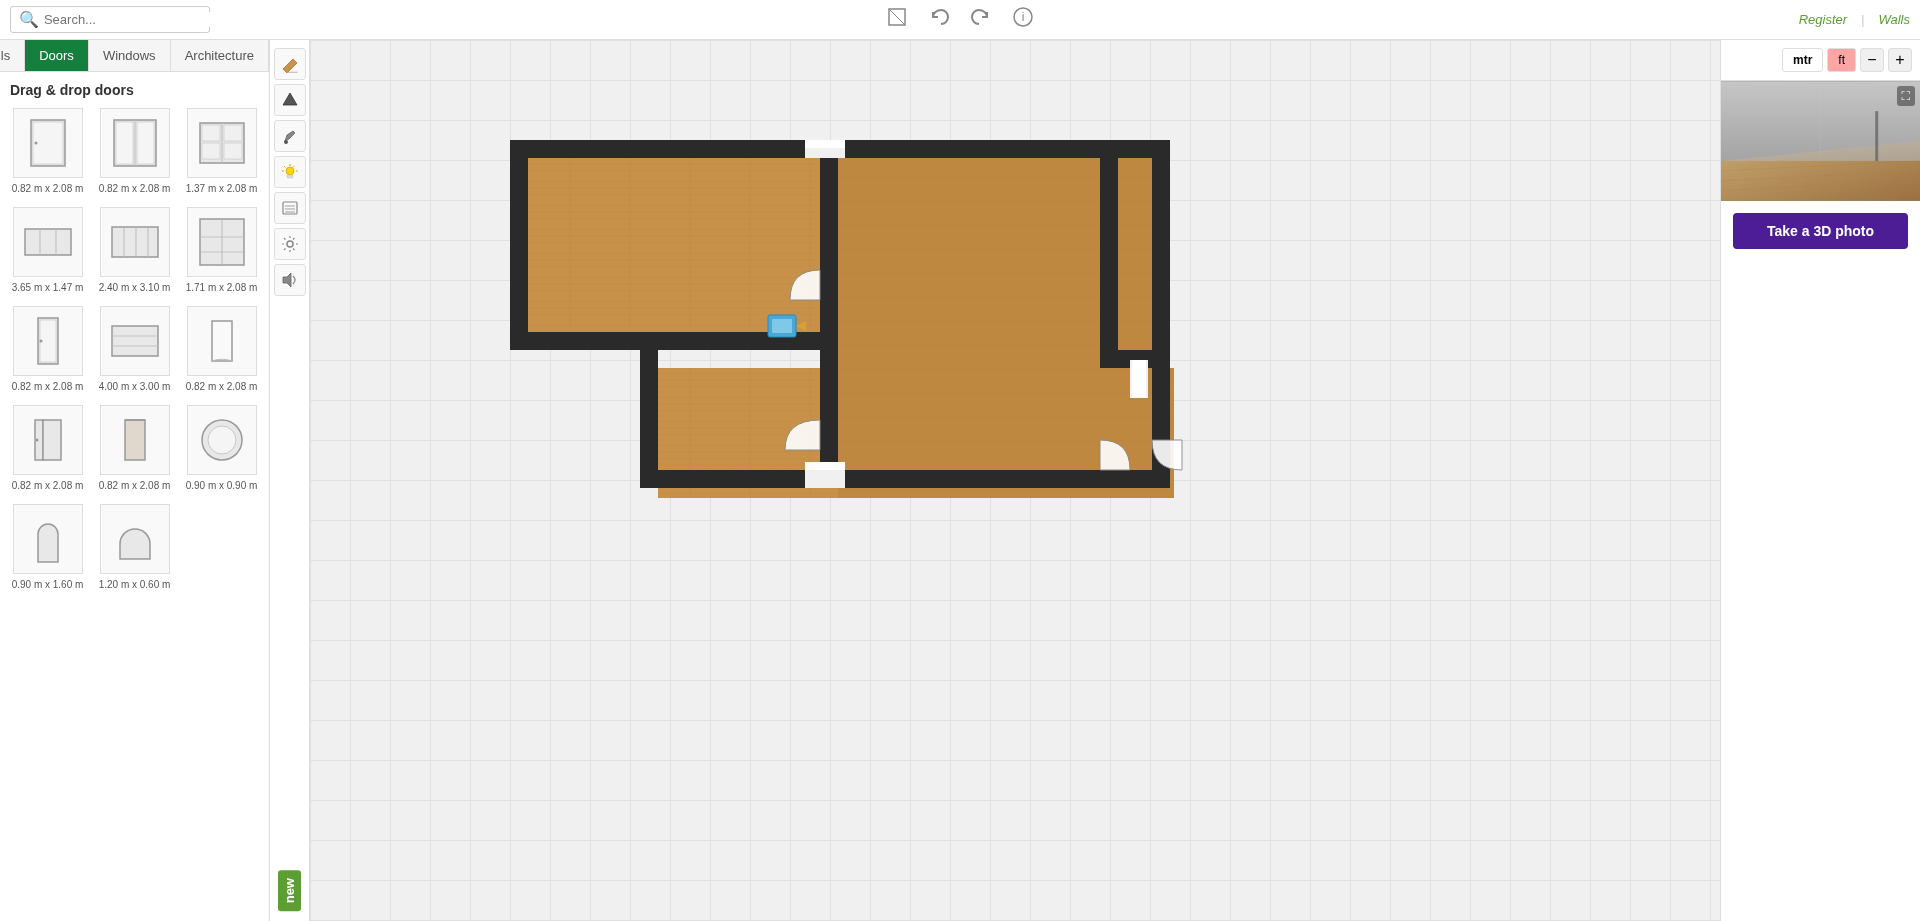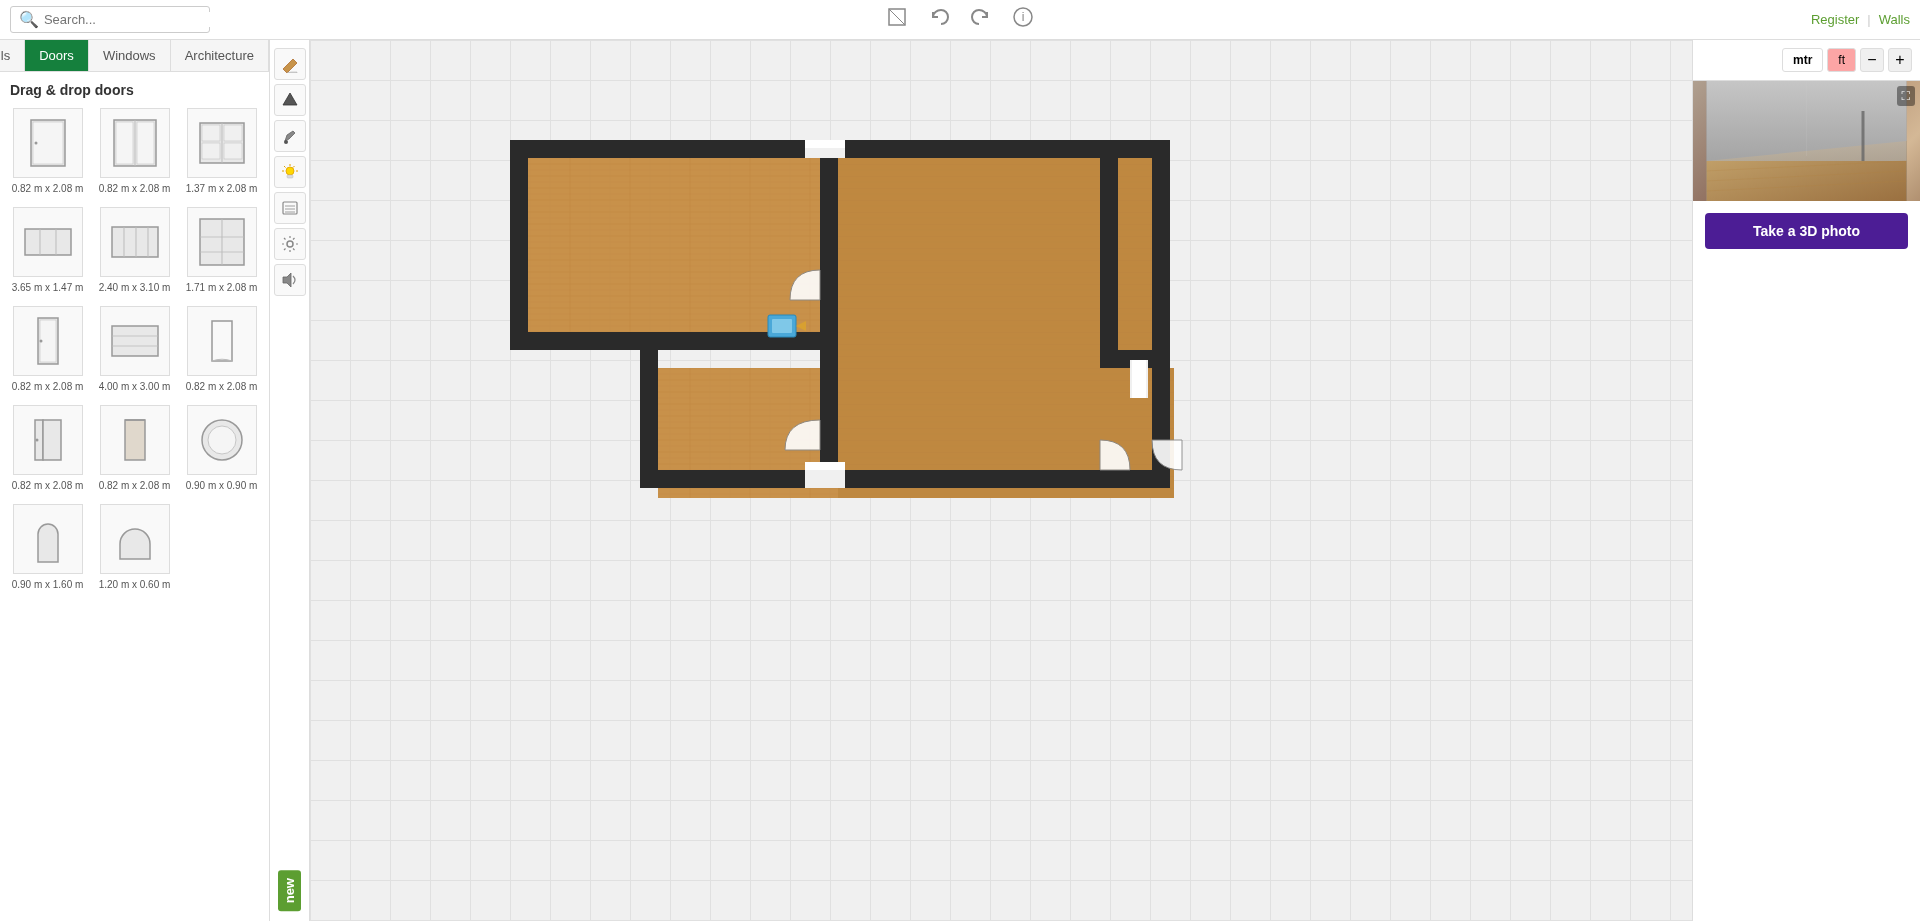--- a/index.html
+++ b/index.html
@@ -34,22 +34,23 @@
       display: flex;
       align-items: center;
       gap: 20px;
       position: absolute;
       left: 50%;
       transform: translateX(-50%);
     }
     #topbar-right {
       display: flex;
       align-items: flex-end;
-      gap: 8px;
+      gap: 14px;
       font-size: 13px;
+      font-style: italic;
     }
     .topbar-icon {
       font-size: 18px;
       color: #888;
       cursor: pointer;
     }
     .auth-link {
       color: #5c9e31;
       cursor: pointer;
       font-size: 13px;
@@ -197,21 +198,21 @@
 
     
     #floorplan {
       position: absolute;
       top: 100px;
       left: 200px;
     }
 
     
     #right-panel {
-      width: 228px;
+      width: 200px;
       background: #fff;
       border-left: 1px solid #ddd;
       display: flex;
       flex-direction: column;
     }
     #unit-controls {
       display: flex;
       align-items: center;
       padding: 8px;
       gap: 4px;

